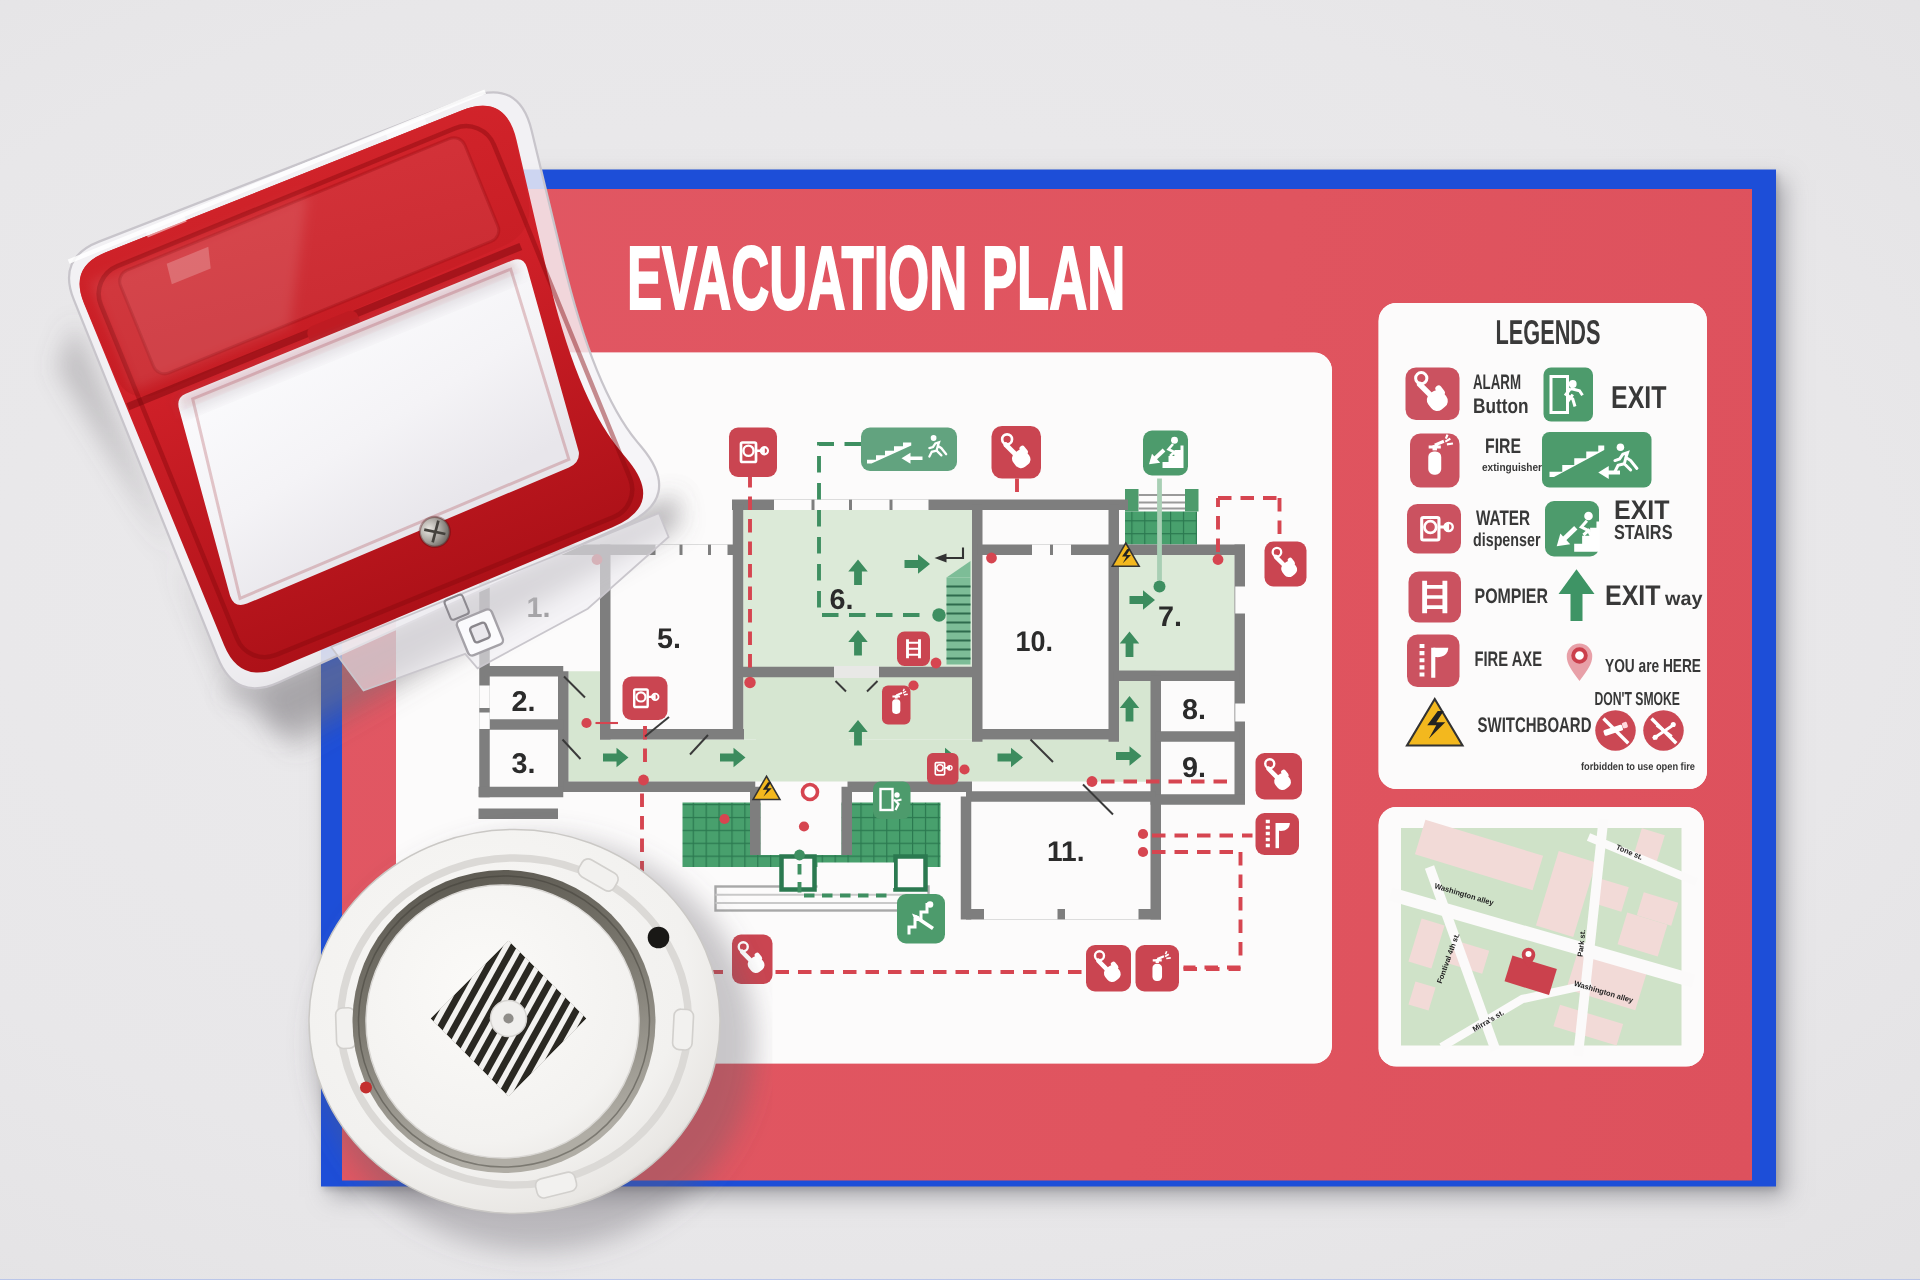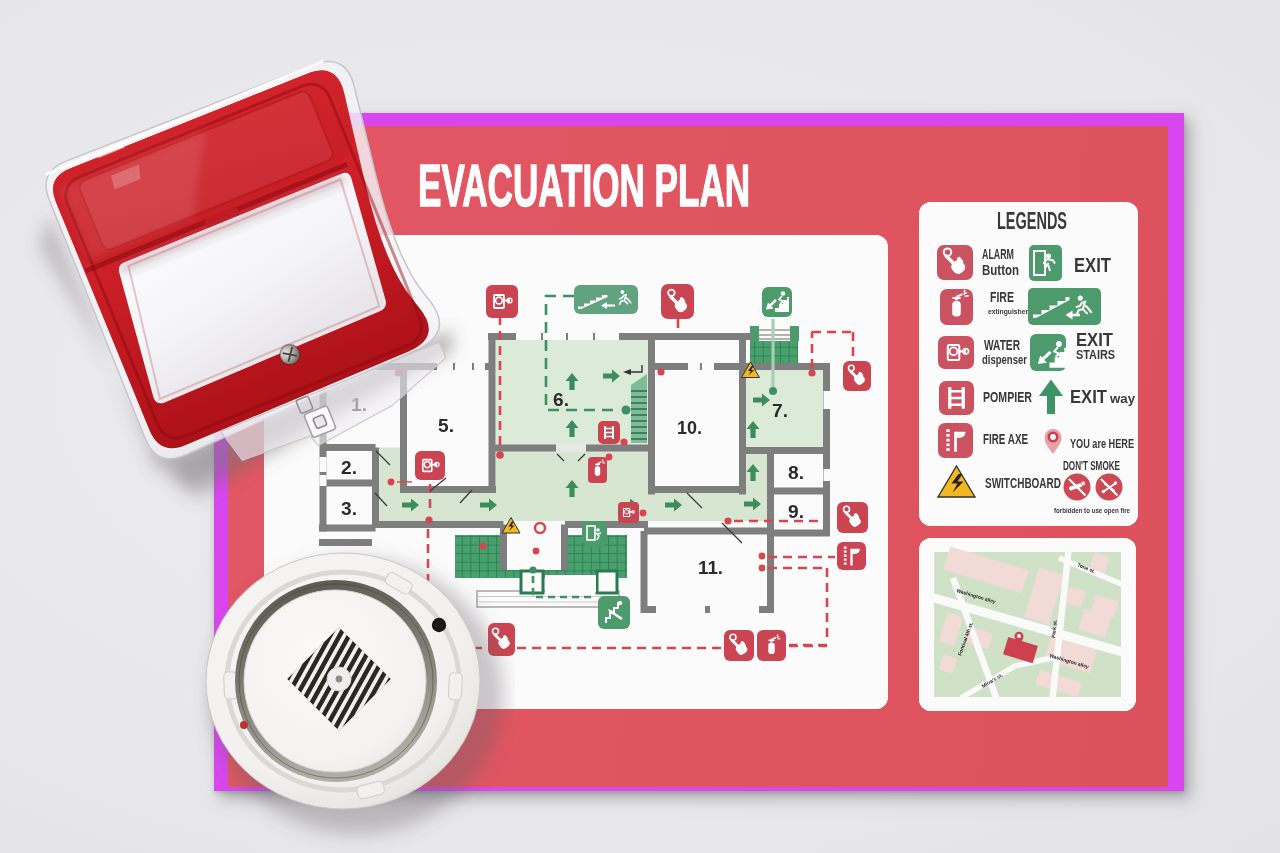--- a/index.html
+++ b/index.html
@@ -2,21 +2,21 @@
 <html><head>
 <meta charset="utf-8">
 <style>
   html,body{margin:0;padding:0;}
   body{width:1280px;height:853px;overflow:hidden;position:relative;
        font-family:"Liberation Sans",sans-serif;
        background:
          radial-gradient(125% 108% at 42% 46%, #ecebed 0%, #e8e7e9 45%, #e0dfe1 80%, #d4d3d5 100%);
   }
   #paper{position:absolute;left:214px;top:113px;width:970px;height:678px;
-         background:#d946ef;
+         background:#1d4ed8;
          box-shadow: 6px 7px 14px rgba(110,110,118,0.50), 1px 2px 4px rgba(120,120,128,0.35);
   }
   #red{position:absolute;left:14px;top:13px;width:940px;height:661px;
        background:linear-gradient(100deg,#e15763 0%, #e0545f 60%, #dd515d 100%);}
   #title{position:absolute;left:204px;top:38px;width:600px;height:55px;
          color:#fff;font-weight:bold;font-size:60px;letter-spacing:0px;
          transform:scaleX(0.585);transform-origin:0 0;white-space:nowrap;-webkit-text-stroke:1.4px #fff;}
   .panel{position:absolute;background:#fcfbfb;border-radius:12px;}
   #planp{left:50px;top:122px;width:624px;height:474px;}
   #legend{left:705px;top:89px;width:219px;height:324px;}

